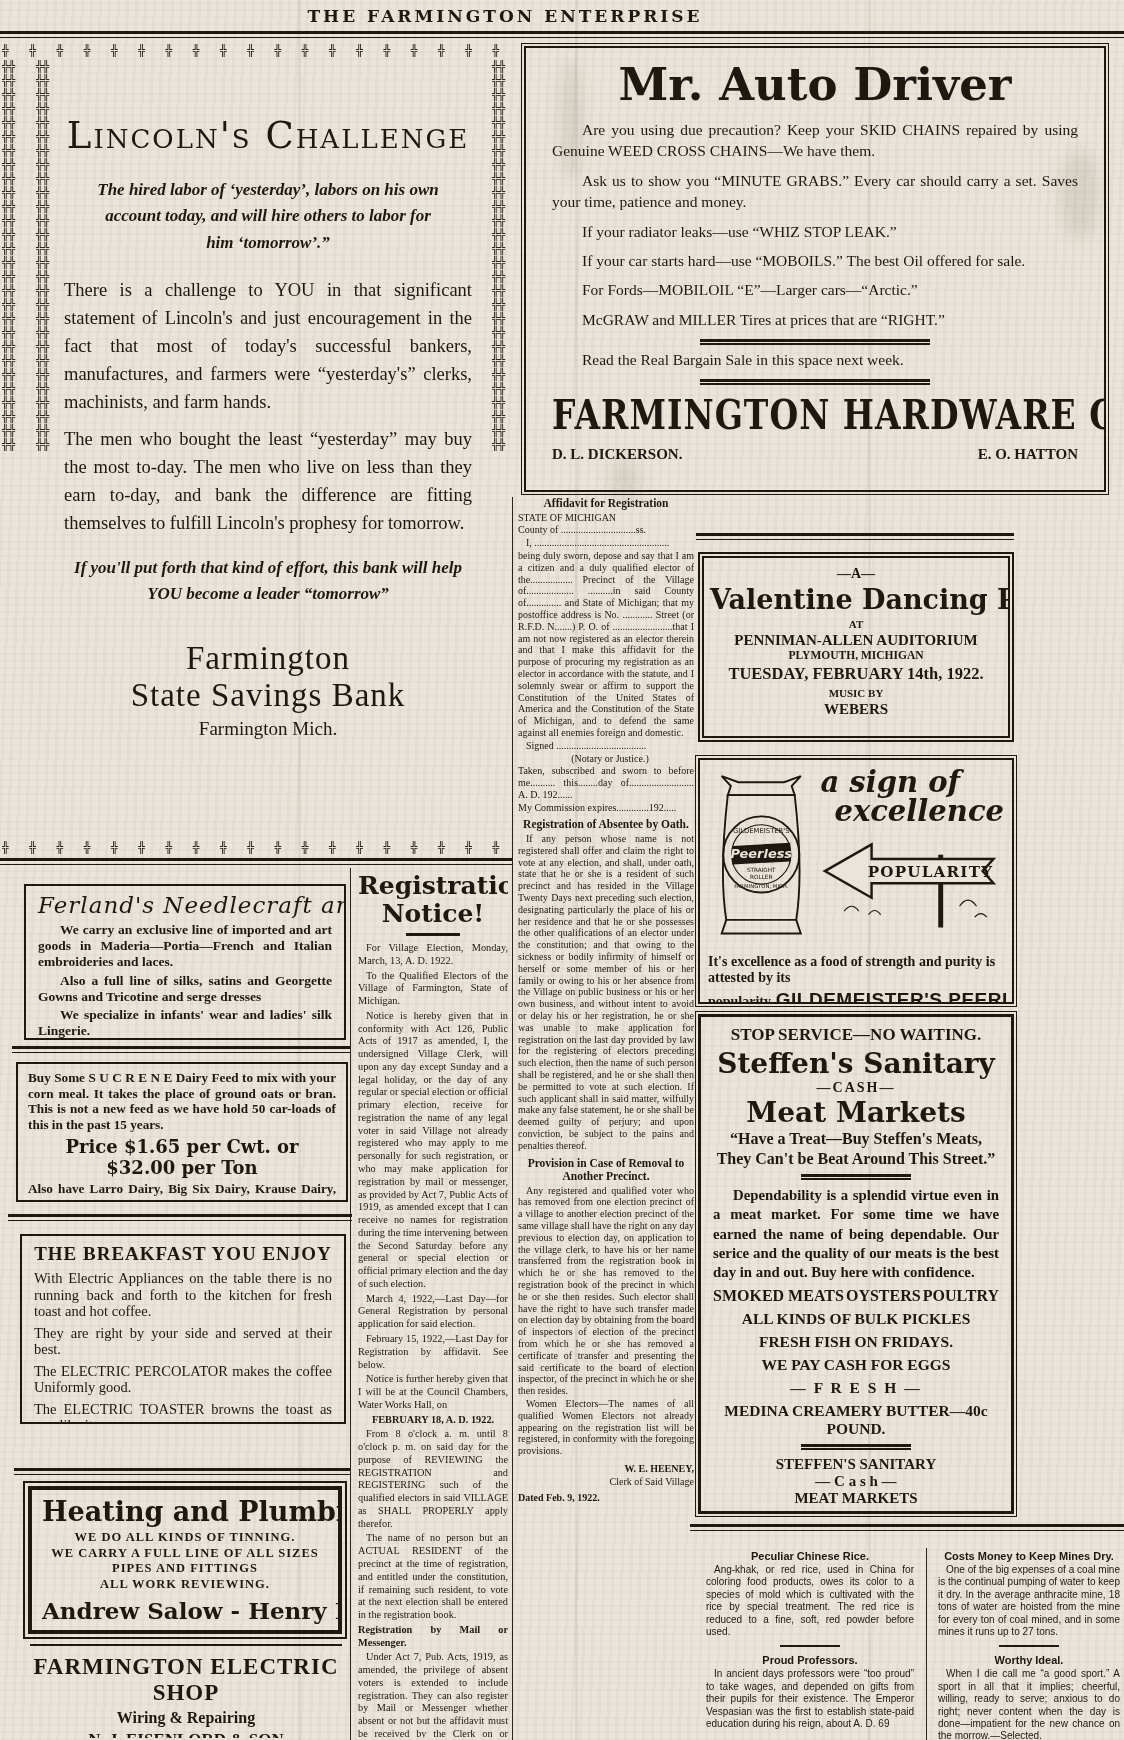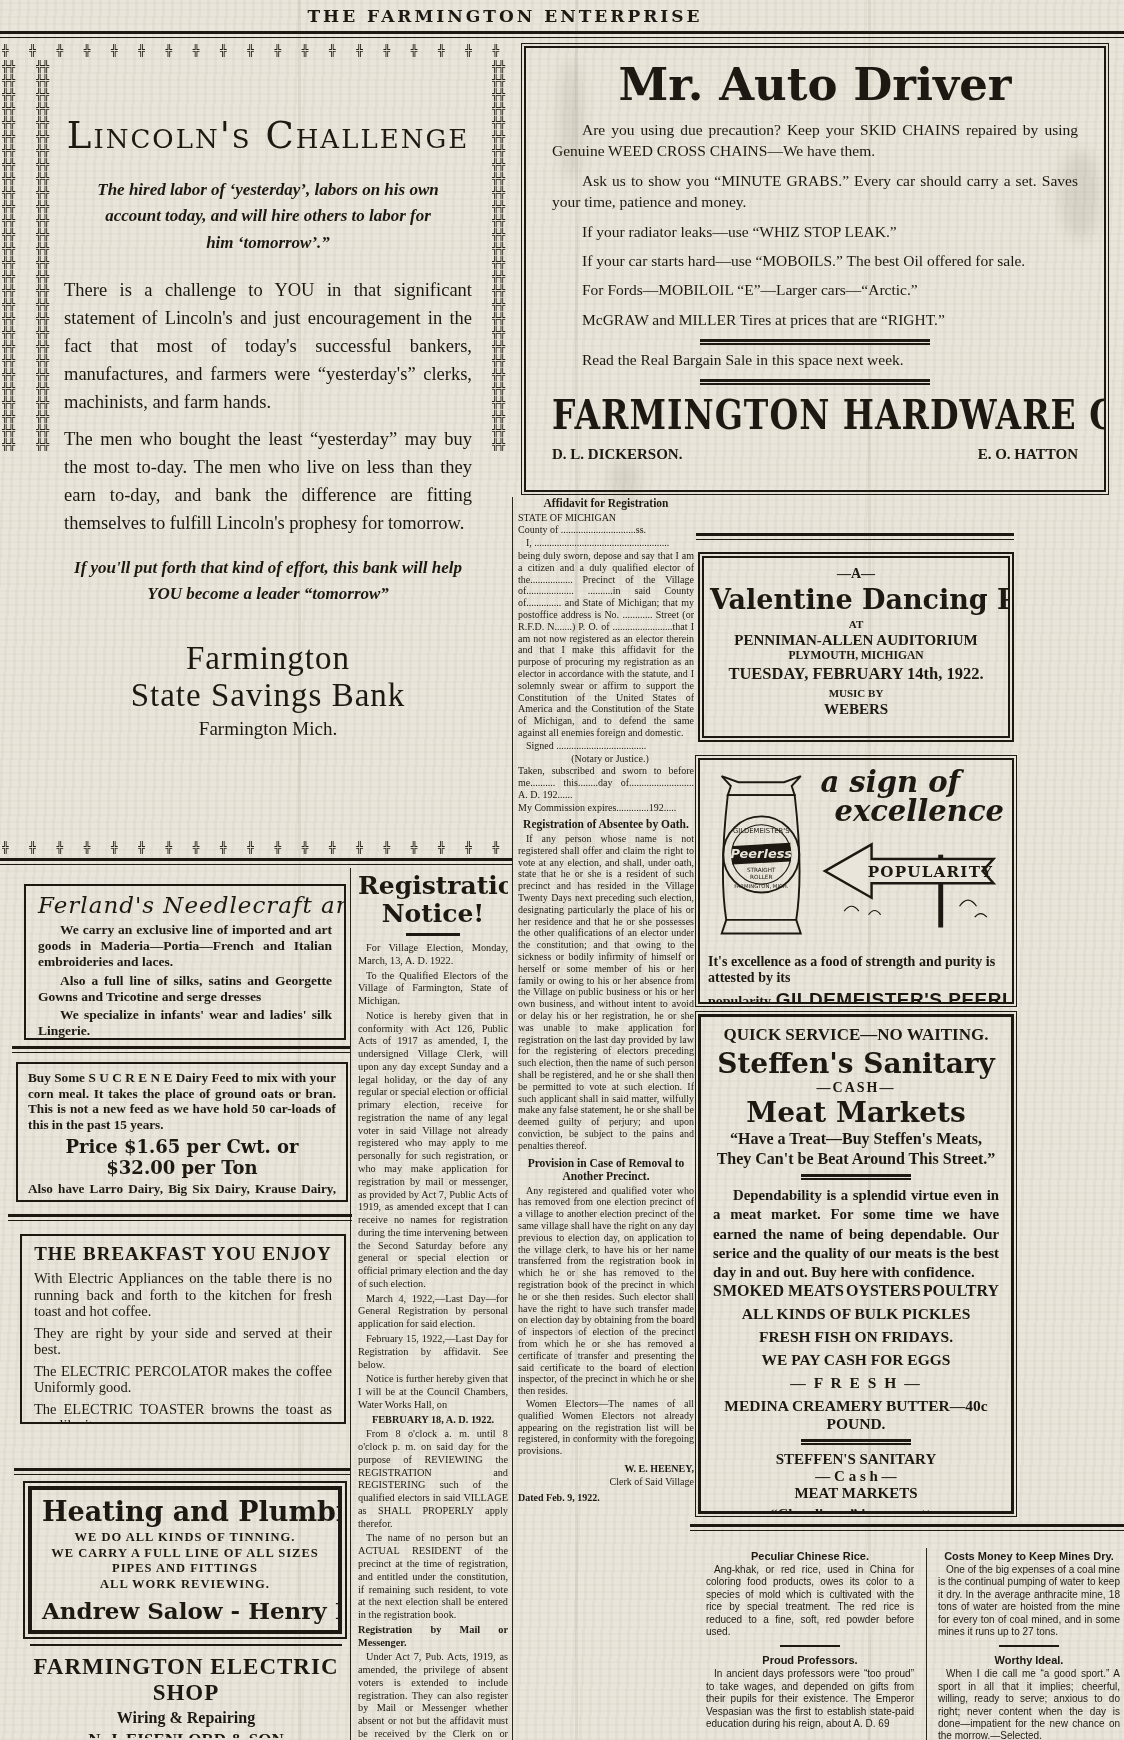--- a/index.html
+++ b/index.html
@@ -77,21 +77,21 @@
   .flour-cap2pre { font-size:14px; font-weight:bold; }
   .flour-brand { font-family:"Liberation Sans", sans-serif; font-weight:bold; font-size:19px; letter-spacing:0.5px; white-space:nowrap; }
 
   .stf-box { border:3px solid #1d1812; outline:1px solid #1d1812; outline-offset:2px; padding:8px 12px; }
   .stf-l1 { font-size:17px; font-weight:bold; }
   .stf-t1 { font-family:"DejaVu Serif", serif; font-weight:bold; font-size:28px; margin-top:2px; }
   .stf-cash { font-size:14px; font-weight:bold; letter-spacing:2px; }
   .stf-t2 { font-family:"DejaVu Serif", serif; font-weight:bold; font-size:28px; }
   .stf-q { font-size:16px; font-weight:bold; line-height:1.22; }
   .stf-body { font-size:14.8px; font-weight:bold; line-height:1.3; margin-top:4px; }
-  .stf-items { display:flex; justify-content:space-between; font-size:16px; font-weight:bold; }
+  .stf-items { display:flex; justify-content:space-between; font-size:16px; font-weight:bold; margin-top:5px; }
   .stf-line { font-size:15.5px; font-weight:bold; margin-top:5px; }
   .stf-sm { font-size:15px; font-weight:bold; margin-top:4px; }
 
   .art-title { font-family:"Liberation Sans", sans-serif; font-weight:bold; font-size:11px; text-align:center; }
   .art-text { font-family:"Liberation Sans", sans-serif; font-size:10px; line-height:1.24; text-align:justify; margin-top:2px; text-indent:8px; }
   .art-div { width:60px; border-top:2px solid #1d1812; margin:7px auto; }
 
   
   .fer-box { border:2px solid #1d1812; padding:6px 12px; }
   .fer-title { font-family:"DejaVu Serif", serif; font-style:italic; font-size:23px; text-align:center; letter-spacing:1px; white-space:nowrap; }
@@ -250,21 +250,21 @@
       </div>
     </div>
     <div class="flour-cap1">It's excellence as a food of strength and purity is attested by its</div>
     <div class="flour-cap2">
       <span class="flour-cap2pre">popularity.    Order—</span>
       <span class="flour-brand">GILDEMEISTER'S PEERLESS FLOUR</span>
     </div>
   </div>
 
   <div class="abs stf-box" style="left:698px; top:1014px; width:316px; height:500px; overflow:hidden;">
-    <div class="ctr stf-l1">QUICK SERVICE—NO WAITING.</div>
+    <div class="ctr stf-l1">STOP SERVICE—NO WAITING.</div>
     <div class="ctr stf-t1">Steffen's Sanitary</div>
     <div class="ctr stf-cash">—CASH—</div>
     <div class="ctr stf-t2">Meat Markets</div>
     <div class="ctr stf-q">“Have a Treat—Buy Steffen's Meats,</div>
     <div class="ctr stf-q">They Can't be Beat Around This Street.”</div>
     <div class="sdiv" style="width:110px; margin:6px auto;"></div>
     <p class="just stf-body" style="text-indent:20px;">Dependability is a splendid virtue even in a meat market.   For some time we have earned the name of being dependable.   Our serice and the quality of our meats is the best day in and out.   Buy here with confidence.</p>
     <div class="stf-items">
       <span>SMOKED MEATS</span>
       <span>OYSTERS</span>

